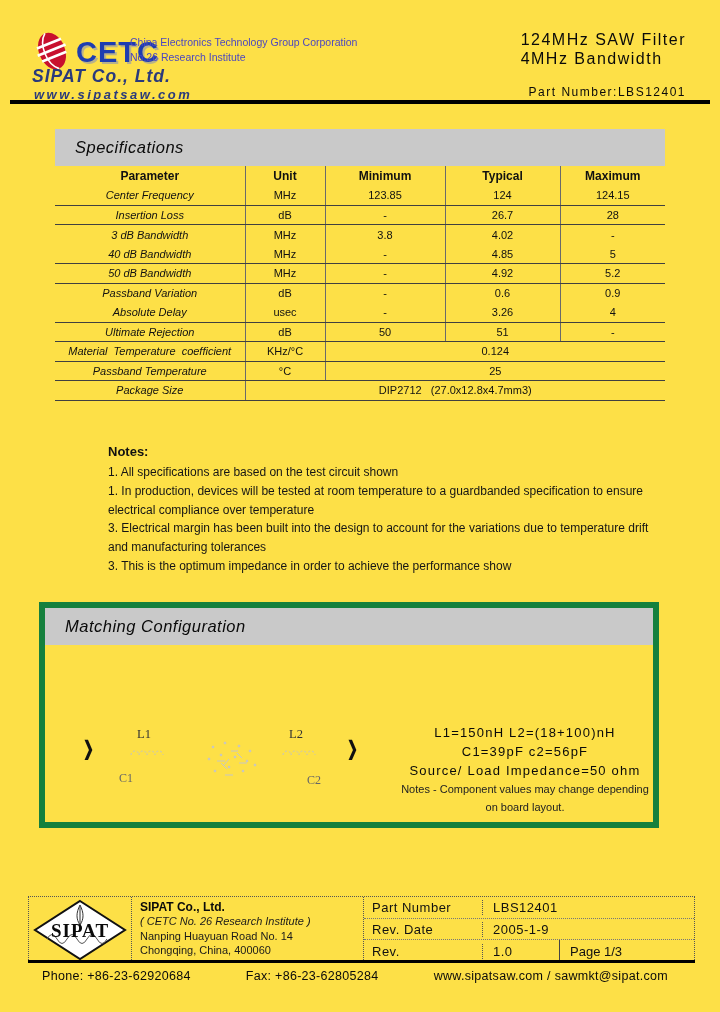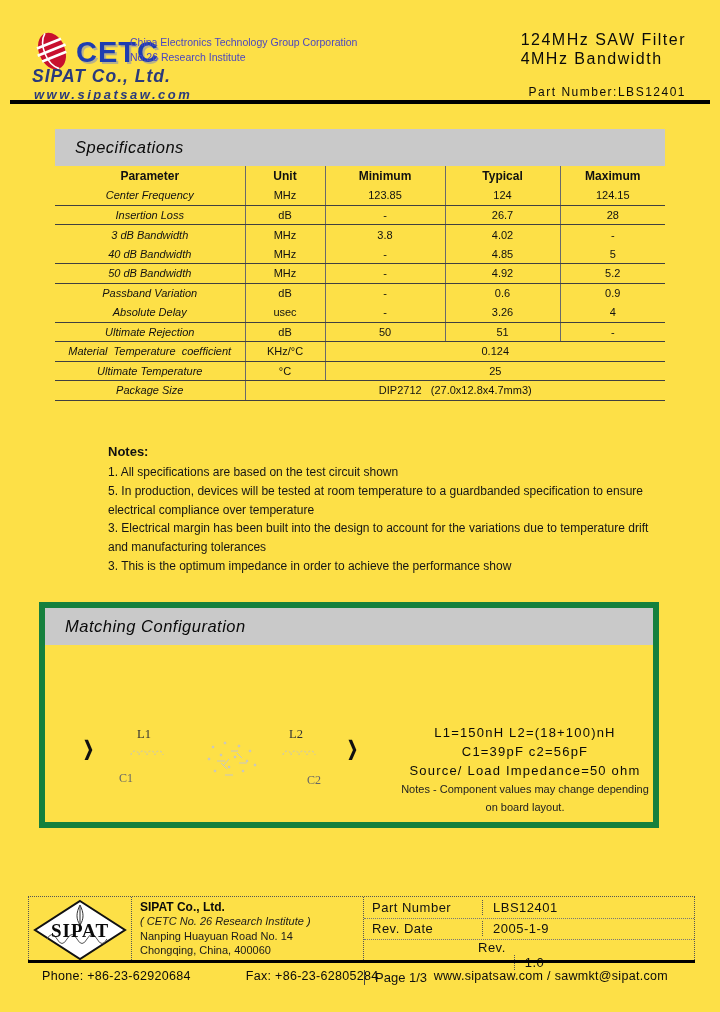--- a/index.html
+++ b/index.html
@@ -46,21 +46,21 @@
 
   
   .ft-table { position:absolute; left:28px; top:896px; width:667px; height:66px; display:flex; border-top:1px dotted #555; border-left:1px dotted #555; border-right:1px dotted #555; }
   .ft-logo-cell { width:102px; display:flex; align-items:center; justify-content:center; }
   .ft-co-cell { width:232px; border-left:1px dotted #555; padding:3px 0 0 8px; }
   .ft-co-name { font-size:12px; font-weight:bold; color:#0a0a0a; }
   .ft-co-line { font-size:11px; line-height:14.5px; color:#1a1a1a; }
   .ft-co-line.it { font-style:italic; }
   .ft-fields { flex:1; display:flex; flex-direction:column; border-left:1px dotted #555; }
   .ft-row { display:flex; height:22px; align-items:center; border-bottom:1px dotted #777; }
-  .ft-row:last-child { border-bottom:none;flex-direction:column; }
+  .ft-row:last-child { border-bottom:none; }
   .ft-label { width:118px; padding-left:8px; font-size:13px; letter-spacing:.5px; }
   .ft-value { flex:1; padding-left:10px; font-size:13px; border-left:1px dotted #555; letter-spacing:.5px; }
   .ft-page { width:135px; padding-left:10px; font-size:13px; border-left:1px solid #444; align-self:stretch; display:flex; align-items:center; }
   .ft-rule { position:absolute; left:28px; top:960px; width:667px; height:3px; background:#000; }
   .contact-row { position:absolute; left:42px; right:52px; top:969px; display:flex; justify-content:space-between; font-size:12.5px; letter-spacing:.3px; color:#0a0a0a; }
 </style>
 </head>
 <body>
 
 <div class="page">
@@ -163,37 +163,37 @@
             <td class="vl">50</td>
             <td class="vl">51</td>
             <td class="vl">-</td>
           </tr>
           <tr class="bb">
             <td class="c-param">Material  Temperature  coefficient</td>
             <td class="vl">KHz/°C</td>
             <td class="vl" colspan="3">0.124</td>
           </tr>
           <tr class="bb">
-            <td class="c-param">Ultimate Temperature</td>
+            <td class="c-param">Passband Temperature</td>
             <td class="vl">°C</td>
             <td class="vl" colspan="3">25</td>
           </tr>
           <tr class="bb">
             <td class="c-param">Package Size</td>
             <td class="vl" colspan="4">DIP2712   (27.0x12.8x4.7mm3)</td>
           </tr>
         </tbody>
     </table>
   </div>
 
   <div class="notes">
     <div class="notes-title">Notes:</div>
     <div id="notes-lines">
         <div class="note-line">1. All specifications are based on the test circuit shown</div>
-        <div class="note-line">5. In production, devices will be tested at room temperature to a guardbanded specification to ensure</div>
+        <div class="note-line">1. In production, devices will be tested at room temperature to a guardbanded specification to ensure</div>
         <div class="note-line">electrical compliance over temperature</div>
         <div class="note-line">3. Electrical margin has been built into the design to account for the variations due to temperature drift</div>
         <div class="note-line">and manufacturing tolerances</div>
         <div class="note-line">3. This is the optimum impedance in order to achieve the performance show</div>
       </div>
   </div>
 
   <div class="match-box">
     <div class="sec-bar">Matching  Configuration</div>
     <div class="match-body">

